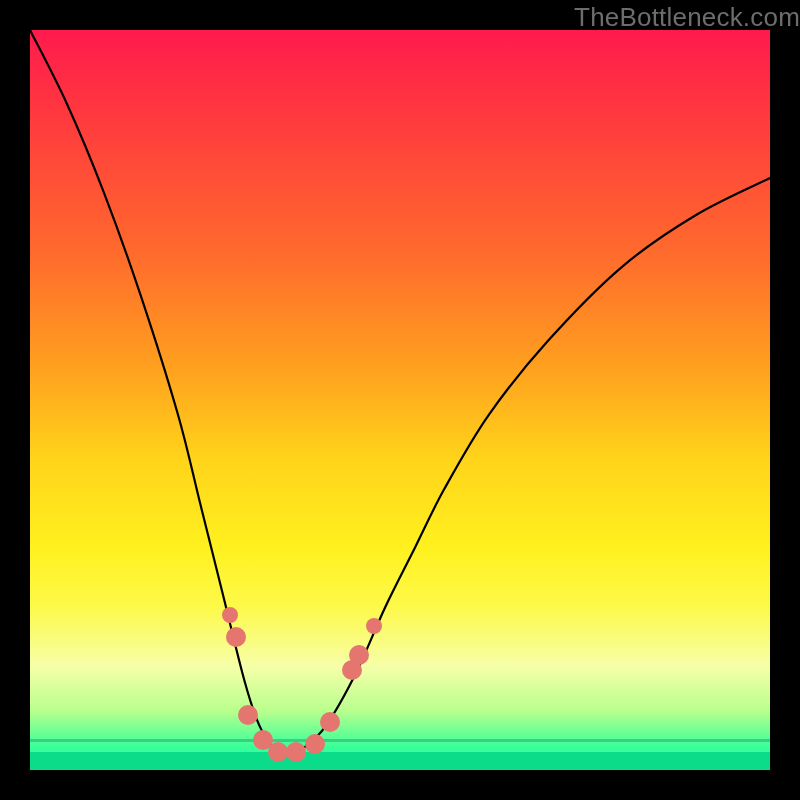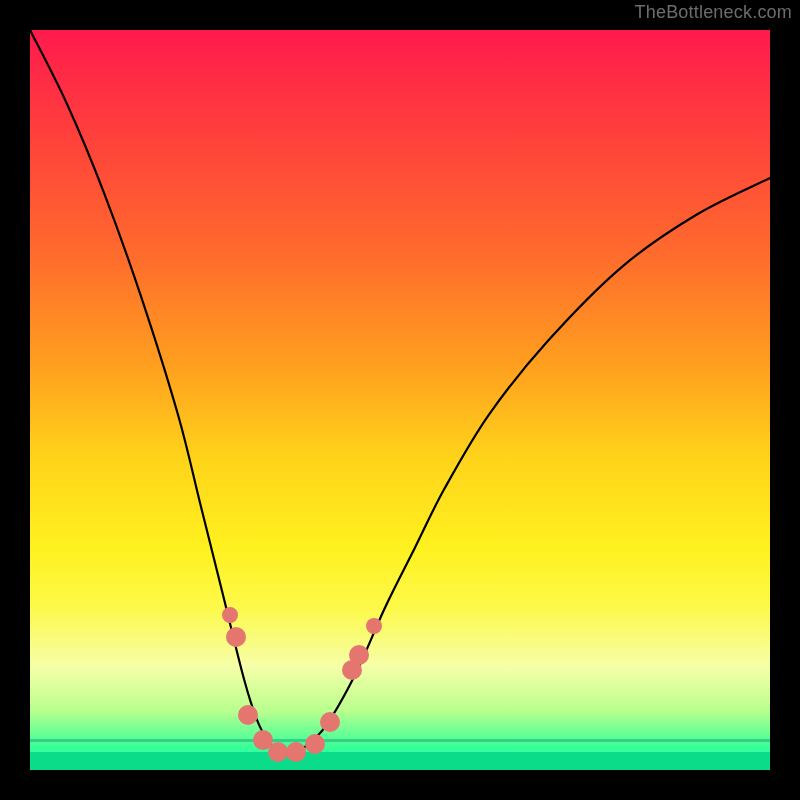--- a/index.html
+++ b/index.html
@@ -67,23 +67,23 @@
     width: 20px;
     height: 20px;
     border-radius: 50%;
     background: #e4766f;
     transform: translate(-50%, -50%);
   }
   .marker.sm { width: 16px; height: 16px; }
   .watermark {
     position: absolute;
     top: 2px;
-    right: 8px;
+    right: 0;
     color: #6d6d6d;
-    font-size: 18px;
+    font-size: 26px;
     letter-spacing: 0.2px;
     user-select: none;
   }
 </style>
 </head>
 <body>
 
 <div class="stage">
 
   <div class="watermark">TheBottleneck.com</div>

